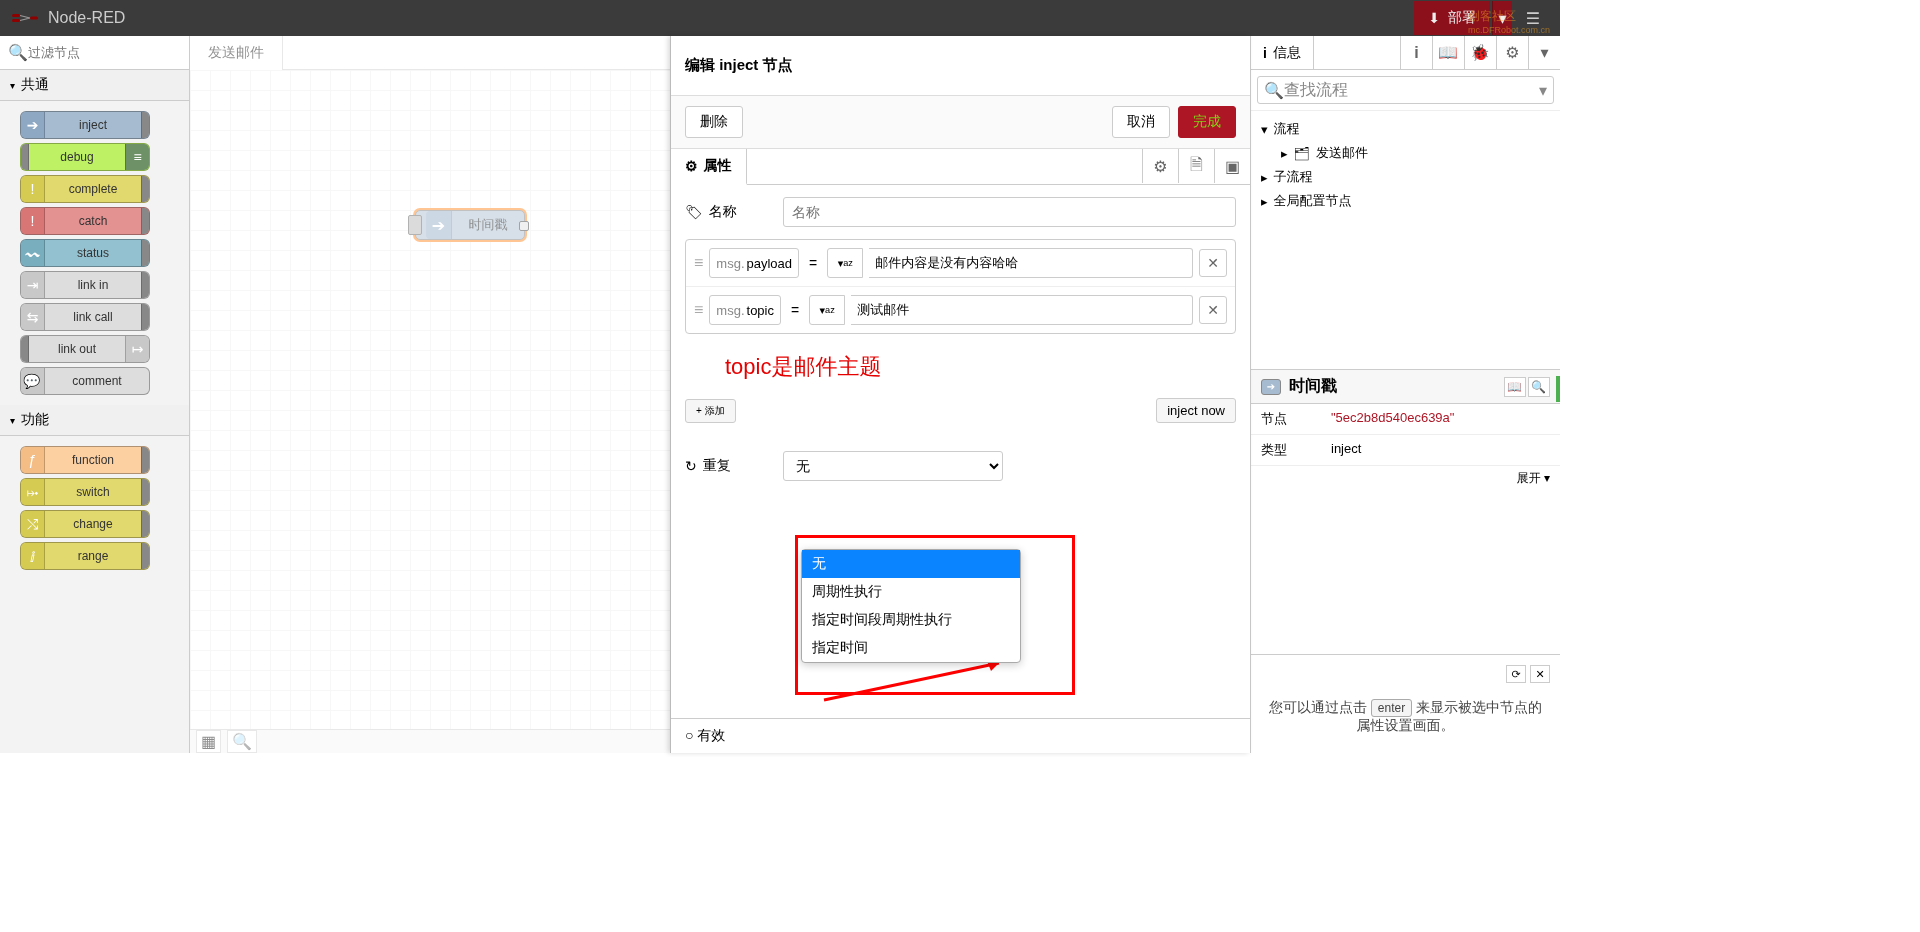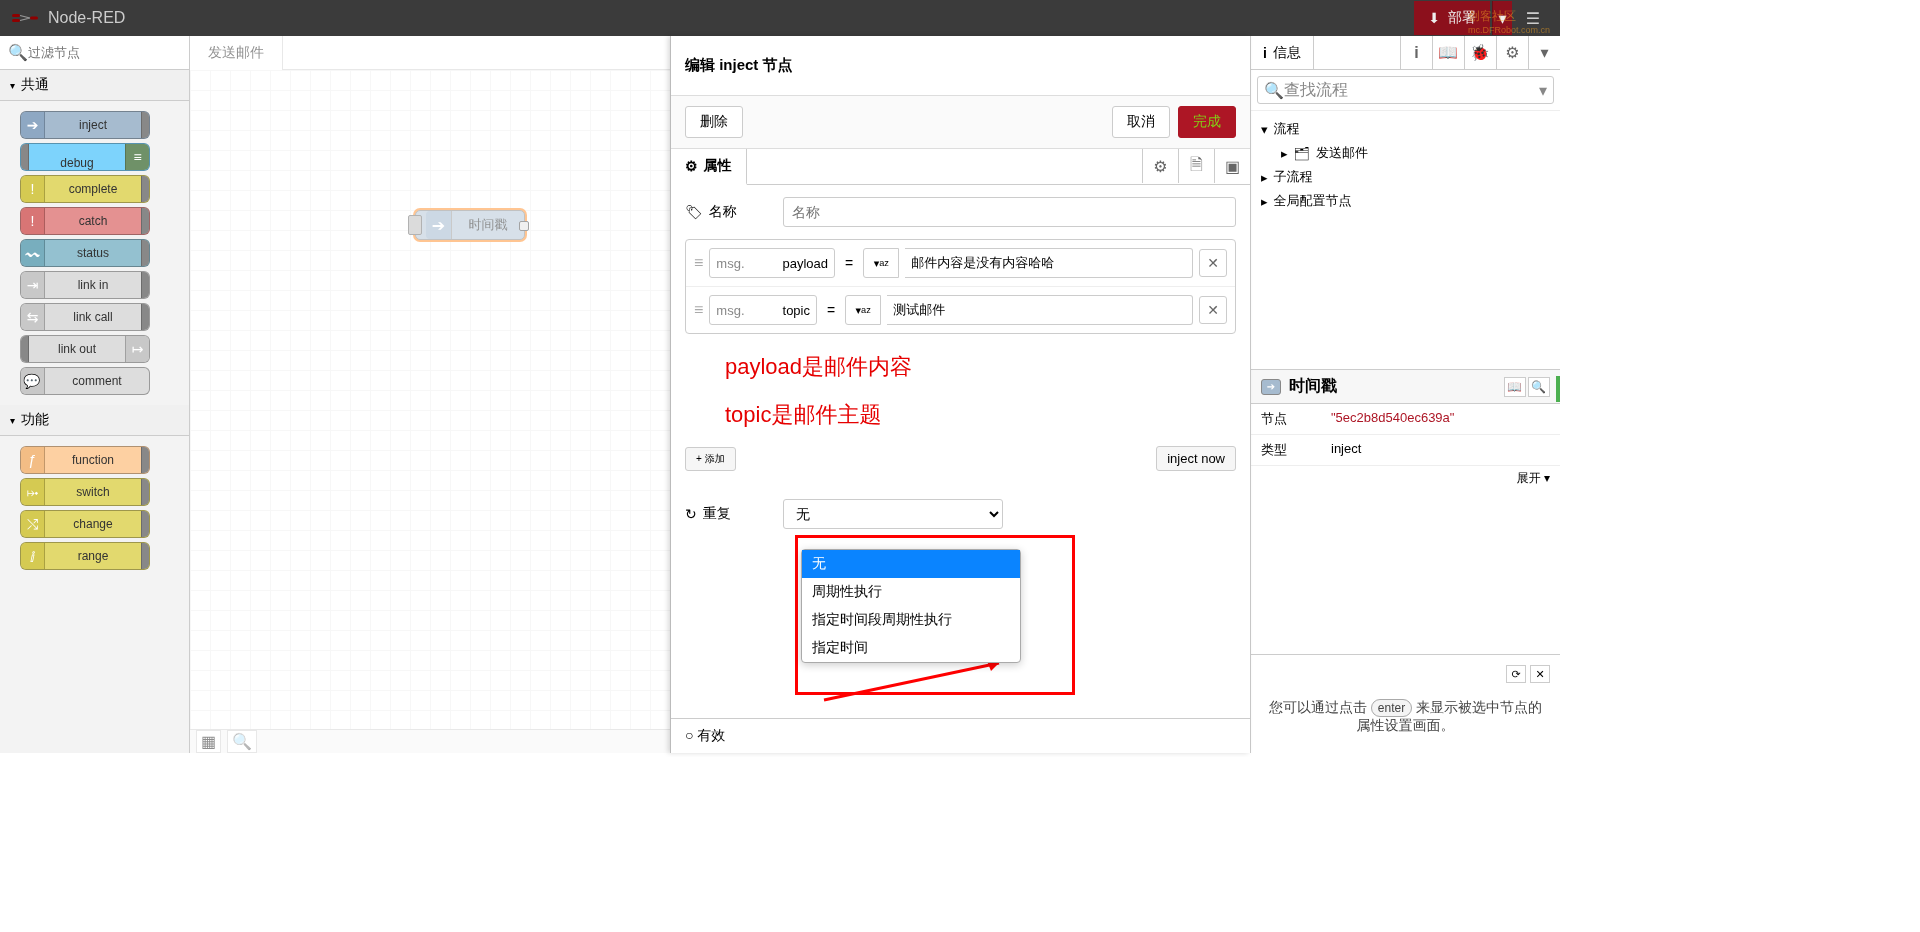--- a/index.html
+++ b/index.html
@@ -59,21 +59,21 @@
 .ep-tab-icons { margin-left:auto; display:flex;}
 .ep-tab-icons .ib { width:36px; height:34px; border-left:1px solid #ccc; display:flex; align-items:center; justify-content:center; color:#666;}
 .ep-body { flex:1; overflow:auto; padding:12px 14px; position:relative;}
 .form-row { display:flex; align-items:center; margin-bottom:12px; gap:8px;}
 .form-row .fl { width:90px; font-size:14px; display:flex; align-items:center; gap:6px;}
 .form-row input[type=text]{ flex:1; border:1px solid #ccc; height:30px; padding:0 8px; font-size:14px; border-radius:3px;}
 .prop-list { border:1px solid #ccc; border-radius:4px; background:#fff;}
 .prop-row { display:flex; align-items:center; padding:8px; border-bottom:1px solid #eee; gap:6px;}
 .prop-row:last-child{border-bottom:none;}
 .drag{ color:#aaa; cursor:grab;}
-.msg-box{ border:1px solid #ccc; border-radius:3px; height:30px; display:flex; align-items:center; padding:0 6px; font-size:13px; background:#fff;gap:36px;}
+.msg-box{ border:1px solid #ccc; border-radius:3px; height:30px; display:flex; align-items:center; padding:0 6px; font-size:13px; background:#fff;}
 .msg-box .ms{color:#888; margin-right:2px;}
 .eq{ font-size:14px; padding:0 4px;}
 .type-sel {border:1px solid #ccc; width:36px; height:30px; display:flex; align-items:center; justify-content:center; border-radius:3px 0 0 3px; background:#fff; font-size:11px;}
 .val-input{ border:1px solid #ccc; border-left:none; height:30px; flex:1; padding:0 6px; font-size:13px; border-radius:0 3px 3px 0;}
 .del-btn{ border:1px solid #ccc; width:28px; height:28px; display:flex; align-items:center; justify-content:center; border-radius:3px; font-size:14px; color:#666; background:#fff;}
 .annotation { color:#e60000; font-size:22px; margin:18px 0 8px 40px; font-weight:500;}
 .list-foot { display:flex; align-items:center; padding:8px 0;}
 .add-btn{ border:1px solid #ccc; background:#f6f6f6; padding:4px 10px; font-size:10px; border-radius:3px;}
 .inject-now{ border:1px solid #ccc; background:#f6f6f6; padding:4px 10px; font-size:13px; border-radius:3px; margin-left:auto;}
 .repeat-sel { border:1px solid #ccc; height:30px; width:220px; padding:0 8px; font-size:14px; border-radius:3px; background:#fff;}
@@ -102,21 +102,21 @@
 .sb-info { font-size:13px;}
 .sb-info .irow{ display:flex; padding:6px 10px; border-bottom:1px solid #eee;}
 .sb-info .ilabel{ width:70px;}
 .sb-info .ival{ flex:1;}
 .nodeid{ color:#AD1625;}
 .sb-expand{ text-align:right; padding:4px 10px; font-size:12px;}
 .sb-tips { border-top:1px solid #ccc; padding:6px;}
 .sb-tips .tiphead{ display:flex; justify-content:flex-end; gap:4px; padding:4px;}
 .sb-tips .tiphead .b{ border:1px solid #ccc; width:20px; height:18px; display:flex; align-items:center; justify-content:center; font-size:11px; background:#fff;}
 .sb-tips .tiptext{ padding:12px 8px; font-size:14px; text-align:center; color:#444;}
-.kbd{ border:1px solid #aaa; border-radius:9px; padding:1px 6px; background:#f4f4f4; font-size:12px;}
+.kbd{ border:1px solid #aaa; border-radius:3px; padding:1px 6px; background:#f4f4f4; font-size:12px;}
 
 
 .dim-overlay { position:absolute; top:0; left:0; right:0; bottom:0; background:rgba(255,255,255,0.55); z-index:1;}
 .edit-panel{z-index:2;}
 .green-bar{ position:absolute; right:0; top:340px; width:4px; height:26px; background:#4caf50;}
 </style>
 </head>
 <body>
 
 <div class="header">
@@ -152,21 +152,21 @@
     <div class="palette-cat">
         <span class="chev">▾</span>
         <span>共通</span>
       </div>
     <div class="palette-nodes">
       <div class="pnode" style="background:#a6bbcf;">
           <div class="icon" style="background:#8ea8c3;">➔</div>
           <div class="lbl">inject</div>
           <div class="tail"></div>
         </div>
-      <div class="pnode" style="background:#7dd3fc;align-items:flex-end;">
+      <div class="pnode" style="background:#bef264;">
           <div class="tailL"></div>
           <div class="lbl">debug</div>
           <div class="icon" style="background:#6f9168;border-radius:0 5px 5px 0;border-left:1px solid rgba(0,0,0,0.2);border-right:none;">≡</div>
         </div>
       <div class="pnode" style="background:#e2d96e;">
           <div class="icon" style="background:#d5ca52;">!</div>
           <div class="lbl">complete</div>
           <div class="tail"></div>
         </div>
       <div class="pnode" style="background:#e49191;">
@@ -290,21 +290,20 @@
             <div class="msg-box">
                 <span class="ms">msg.</span>
                 <span>topic</span>
               </div>
             <span class="eq">=</span>
             <div class="type-sel">▾ <sup>a</sup><sub>z</sub></div>
             <input class="val-input" value="测试邮件" style="">
             <div class="del-btn">✕</div>
           </div>
         </div>
-        <div class="annotation">payload是邮件内容</div>
         <div class="annotation">topic是邮件主题</div>
 
         <div class="list-foot">
           <button class="add-btn"><span>+ </span><span>添加</span></button>
           <button class="inject-now">inject now</button>
         </div>
 
         <div class="form-row" style="margin-top:20px;">
           <div class="fl">
               <span>↻</span>

